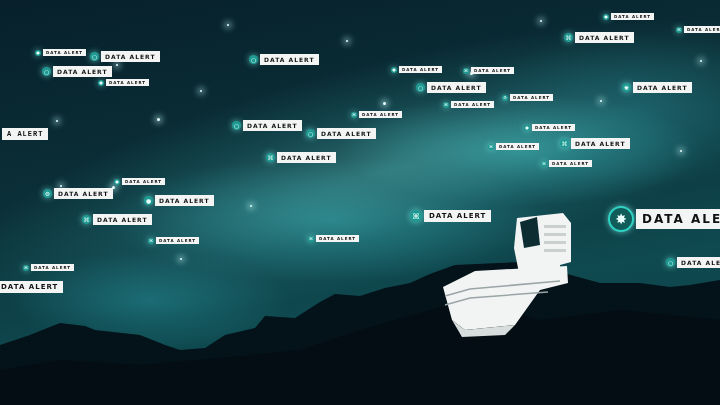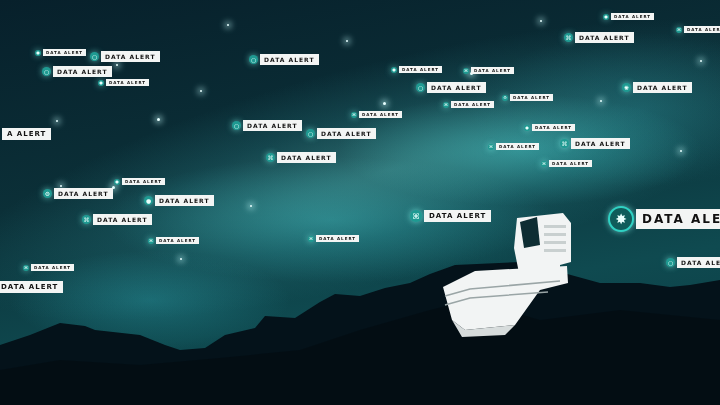--- a/index.html
+++ b/index.html
@@ -132,21 +132,21 @@
         <span class="lbl">DATA ALERT</span>
       </div>
       <div class="alert m" style="left: 232px; top: 120px;">
         <span class="ic">○</span>
         <span class="lbl">DATA ALERT</span>
       </div>
       <div class="alert m" style="left: 306px; top: 128px;">
         <span class="ic">○</span>
         <span class="lbl">DATA ALERT</span>
       </div>
-      <div class="alert l" style="left: 0px; top: 128px;">
+      <div class="alert l" style="left: 0px; top: 128px; font-family: Liberation Mono, monospace;">
         <span class="lbl">A ALERT</span>
       </div>
       <div class="alert s" style="left: 524px; top: 124px;">
         <span class="ic">●</span>
         <span class="lbl">DATA ALERT</span>
       </div>
       <div class="alert s" style="left: 488px; top: 143px;">
         <span class="ic">⌘</span>
         <span class="lbl">DATA ALERT</span>
       </div>

